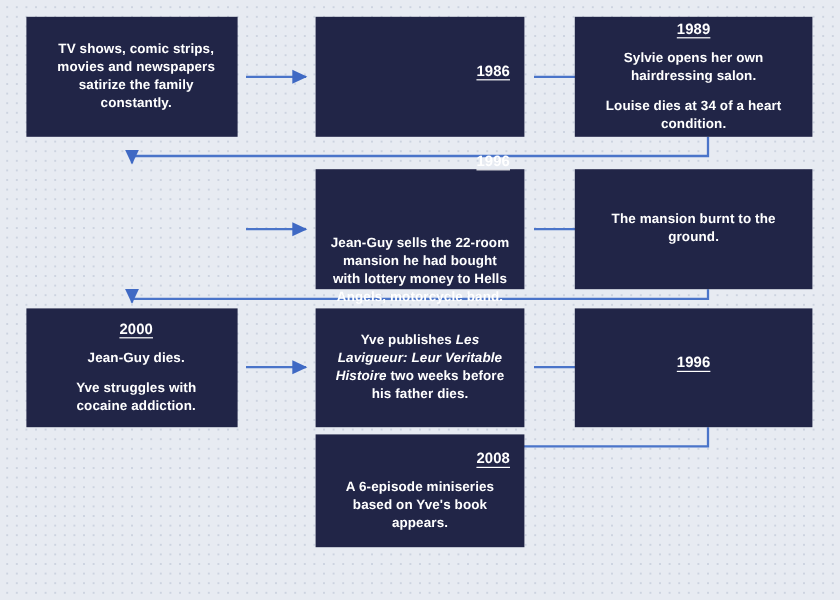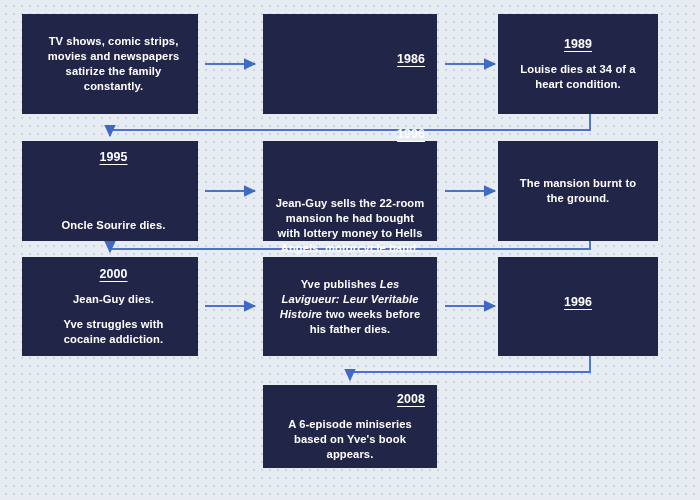--- a/index.html
+++ b/index.html
@@ -57,26 +57,26 @@
     font-weight: bold;
   }
   .node .ital {
     font-style: italic;
     font-weight: bold;
   }
 
   
   .col-a { left: 22px;  width: 176px; padding-left: 19px; }
   .col-b { left: 263px; width: 174px; align-items: flex-end; }
-  .col-c { left: 498px; width: 160px; }
+  .col-c { left: 479px; width: 198px; }
 
   .row-1 { top: 14px;  height: 100px; }
   .row-2 { top: 141px; height: 100px; gap: 44px; }
   .row-3 { top: 257px; height: 99px;  }
-  .row-4 { top: 385px; height: 83px; }
+  .row-4 { top: 362px; height: 94px; }
 
   
   #wires {
     position: absolute;
     left: 0; top: 0;
     width: 700px;
     height: 500px;
     pointer-events: none;
   }
 </style>
@@ -117,27 +117,24 @@
   <div class="node col-a row-1">
     <div class="para">TV shows, comic strips, movies and newspapers satirize the family constantly.</div>
   </div>
 
   <div class="node col-b row-1">
     <div class="year">1986</div>
   </div>
 
   <div class="node col-c row-1">
     <div class="year">1989</div>
+    <div class="para">Sylvie opens her own hairdressing salon.</div>
     <div class="para">Louise dies at 34 of a heart condition.</div>
   </div>
 
-  <div class="node col-a row-2">
-    <div class="year">1995</div>
-    <div class="para">Oncle Sourire dies.</div>
-  </div>
 
   <div class="node col-b row-2">
     <div class="year">1996</div>
     <div class="para">Jean-Guy sells the 22-room mansion he had bought with lottery money to <span class="reg">Hells Angels</span>, motorcycle band.</div>
   </div>
 
   <div class="node col-c row-2">
     <div class="para">The mansion burnt to the ground.</div>
   </div>
 

